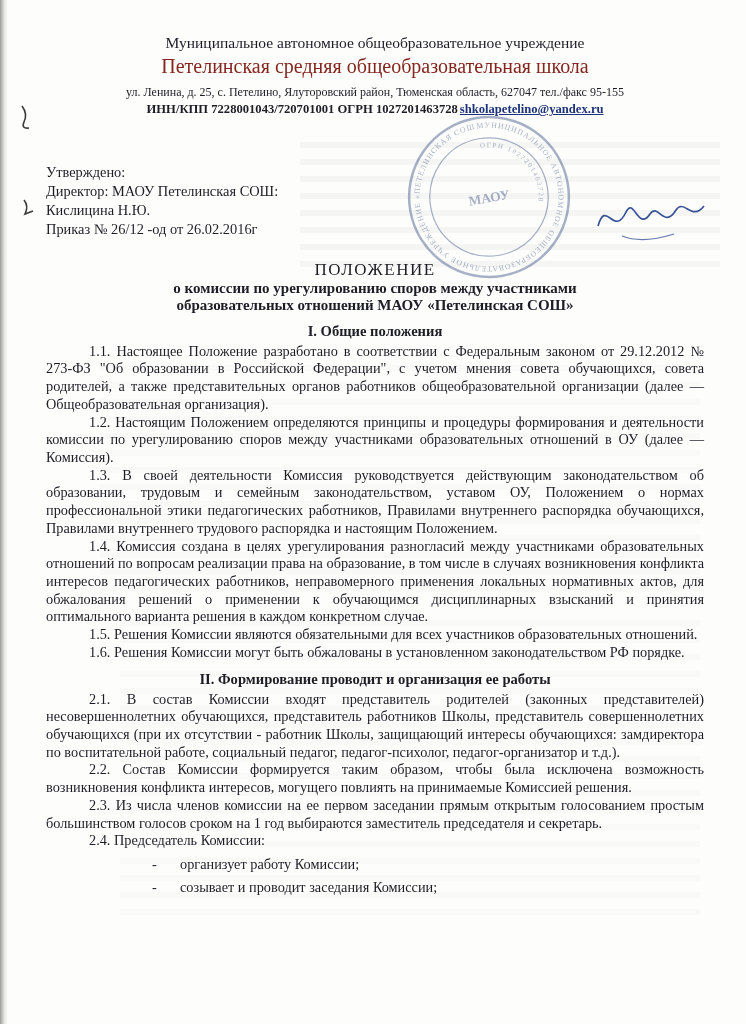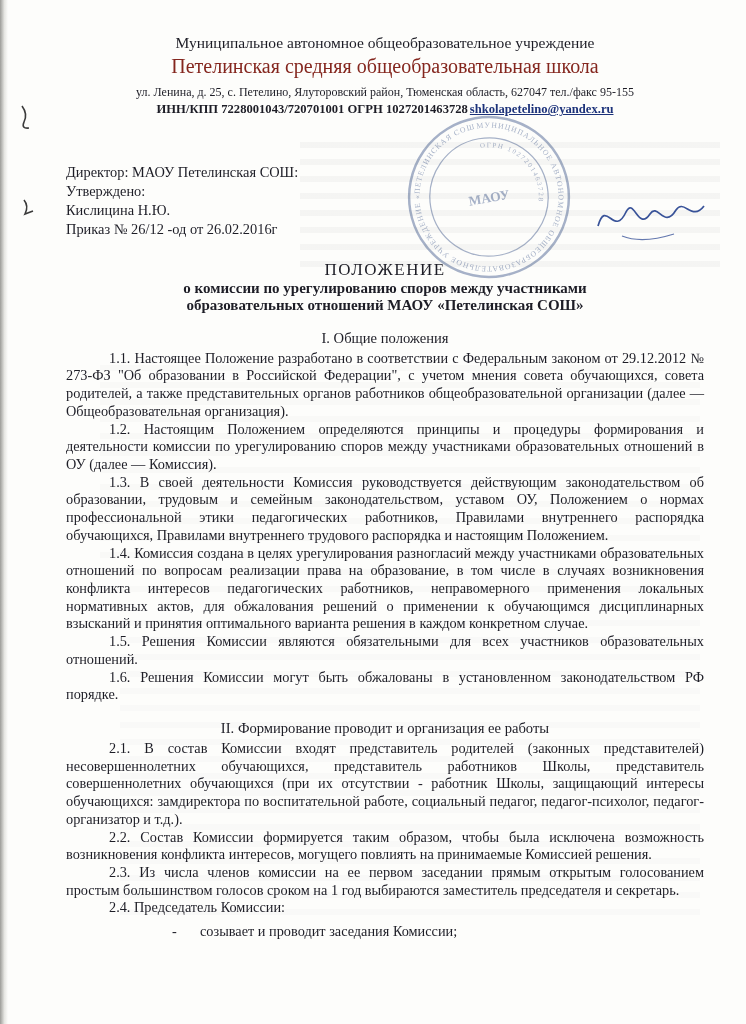--- a/index.html
+++ b/index.html
@@ -27,21 +27,21 @@
   .bleed{
     position:absolute; z-index:1; pointer-events:none;
     filter:blur(.6px);
     background:repeating-linear-gradient(180deg,
       rgba(105,105,115,.10) 0 6px, rgba(0,0,0,0) 6px 17px);
   }
   .bleed.b1{ left:300px; top:142px; width:420px; height:130px; opacity:.55; }
   .bleed.b2{ left:100px; top:365px; width:600px; height:230px; opacity:.30; }
   .bleed.b3{ left:120px; top:620px; width:580px; height:300px; opacity:.26; }
 
-  .content{ position:relative; z-index:2; padding:34px 42px 0 66px; }
+  .content{ position:relative; z-index:2; padding:34px 42px 0 46px; }
 
   
   .doc-header{ text-align:center; }
   .inst-type{ font-size:15.5px; }
   .school-name{ font-size:20px; font-weight:normal; color:#84261e; margin-top:3px; }
   .address{ font-size:12px; margin-top:7px; }
   .requisites{ font-size:12.6px; margin-top:2px;font-weight:bold; }
   .email{ text-decoration:underline; color:#1c327a; cursor:pointer; margin-left:2px; }
 
   
@@ -67,22 +67,22 @@
   
   .scan-marks{ position:absolute; left:16px; top:98px; width:30px; height:130px; z-index:3; }
 
   
   .doc-title{ text-align:center; margin-top:20px; }
   .doc-title .t1{ font-size:17px; font-weight:normal; letter-spacing:1.5px; }
   .doc-title .t2, .doc-title .t3{ font-size:15px; font-weight:bold; }
 
   
   .section-heading{
-    text-align:center; font-weight:normal; font-size:14.6px;
-    margin-top:16px; margin-bottom:3px;
+    text-align:center; font-weight:bold; font-size:14.6px;
+    margin-top:9px; margin-bottom:3px;
   }
   p.para{
     font-size:14.3px; line-height:1.24;
     text-align:justify; text-indent:43px;
   }
   ul.dash-list{ list-style:none; margin:3px 0 0 106px; }
   li.dash-item{
     font-size:14.3px; line-height:1.62;
     position:relative; padding-left:28px; text-align:left;
   }
@@ -131,22 +131,22 @@
       <div class="inst-type">Муниципальное автономное общеобразовательное учреждение</div>
       <div class="school-name">Петелинская средняя общеобразовательная школа</div>
       <div class="address">ул. Ленина, д. 25, с. Петелино, Ялуторовский район, Тюменская область, 627047 тел./факс 95-155</div>
       <div class="requisites">
         <span>ИНН/КПП 7228001043/720701001 ОГРН 1027201463728</span><a class="email">shkolapetelino@yandex.ru</a>
       </div>
     </header>
 
     <div class="approval">
       <div class="col-right">
+        <div>Утверждено:</div>
         <div>Директор: МАОУ Петелинская СОШ:</div>
-        <div>Утверждено:</div>
         <div>Кислицина Н.Ю.</div>
         <div>Приказ  № 26/12 -од  от 26.02.2016г</div>
       </div>
     </div>
 
     <div class="doc-title">
       <div class="t1">ПОЛОЖЕНИЕ</div>
       <div class="t2">о комиссии по урегулированию споров между участниками</div>
       <div class="t3">образовательных отношений МАОУ «Петелинская  СОШ»</div>
     </div>
@@ -161,18 +161,19 @@
       <p class="para">1.6. Решения Комиссии могут быть обжалованы в установленном законодательством РФ порядке.</p>
     </section>
 
     <section>
       <div class="section-heading">II. Формирование проводит и организация ее работы</div>
       <p class="para">2.1.   В состав Комиссии входят представитель родителей (законных представителей) несовершеннолетних обучающихся, представитель работников Школы, представитель совершеннолетних обучающихся (при их отсутствии - работник Школы, защищающий интересы обучающихся: замдиректора по воспитательной работе, социальный педагог, педагог-психолог, педагог-организатор и т.д.).</p>
       <p class="para">2.2. Состав Комиссии формируется таким образом, чтобы была исключена возможность возникновения конфликта интересов, могущего повлиять на принимаемые Комиссией решения.</p>
       <p class="para">2.3. Из числа членов комиссии на ее первом заседании прямым открытым голосованием простым большинством голосов сроком на 1 год выбираются заместитель председателя и секретарь.</p>
       <p class="para">2.4. Председатель Комиссии:</p>
       <ul class="dash-list">
+        <li class="dash-item">организует работу Комиссии;</li>
         <li class="dash-item">созывает и проводит заседания Комиссии;</li>
       </ul>
     </section>
 
   </div>
 </div>
 
 </body></html>

